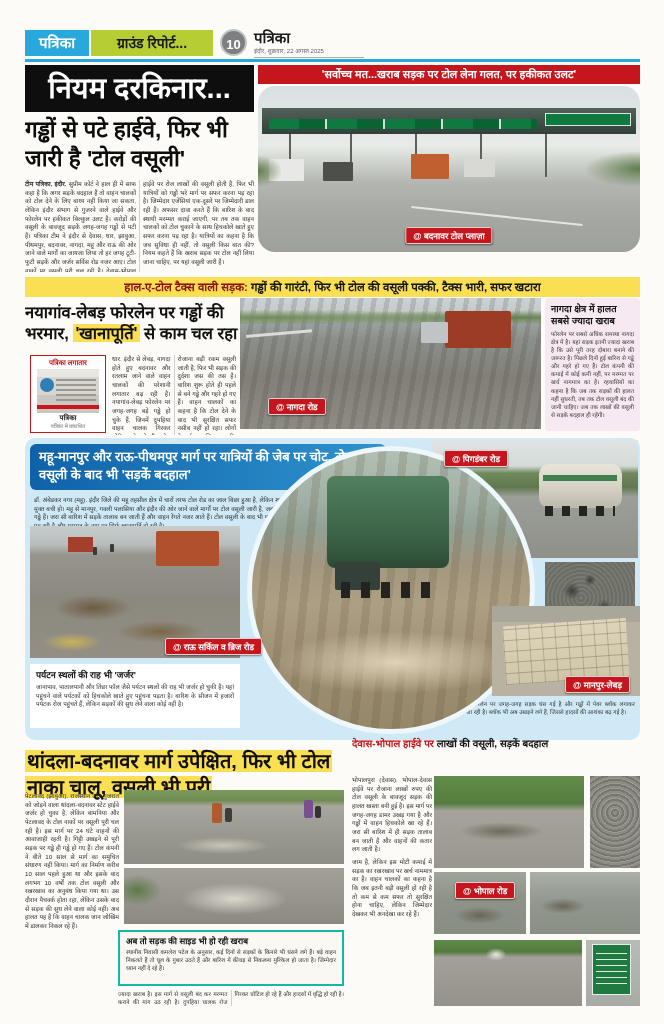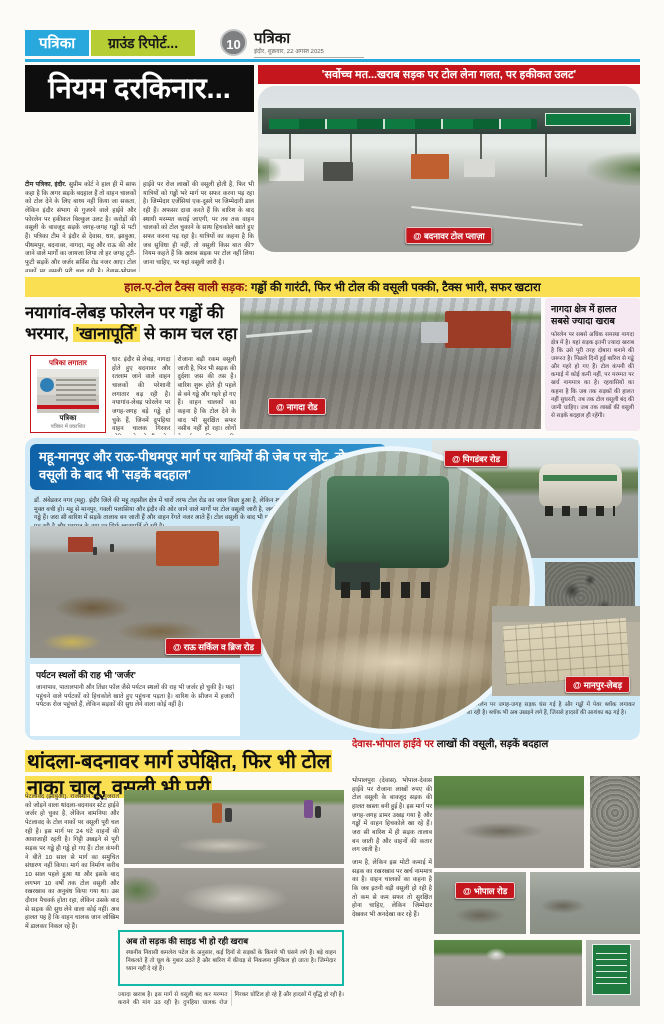--- a/index.html
+++ b/index.html
@@ -4,21 +4,21 @@
 <style>
   html,body{margin:0;padding:0;background:#e9e7e2;}
   .page{position:relative;width:664px;height:1024px;margin:0 auto;background:#fcfbf8;
         font-family:"Liberation Sans","DejaVu Sans",sans-serif;overflow:hidden;}
   .abs{position:absolute;}
   .ov{overflow:hidden;}
 
   
   .brand-box{left:25px;top:30px;width:64px;height:26px;background:#29a8dd;color:#fff;
              font-weight:bold;font-size:15px;text-align:center;line-height:26px;}
-  .section-box{left:91px;top:30px;width:104px;height:26px;background:#b6ce34;color:#1a1a1a;
+  .section-box{left:91px;top:30px;width:122px;height:26px;background:#b6ce34;color:#1a1a1a;
              font-weight:bold;font-size:14px;text-align:center;line-height:26px;}
   .page-circle{left:220px;top:29px;width:27px;height:27px;background:#7d7f80;border:2px solid #c2c4c5;
              border-radius:50%;color:#fff;font-weight:bold;font-size:13px;text-align:center;line-height:27px;box-sizing:border-box;}
   .masthead{left:254px;top:27px;width:110px;}
   .masthead .mh{font-size:15px;font-weight:bold;color:#1b1b1b;}
   .masthead .dl{font-size:6px;color:#666;border-bottom:1px solid #aaa;padding-bottom:2px;}
   .blue-rule{left:25px;top:59px;width:615px;height:3px;background:#29a8dd;}
 
   
   .black-box{left:25px;top:65px;width:229px;height:47px;background:#0e0e0e;color:#fff;
@@ -127,21 +127,21 @@
        radial-gradient(circle 10px at 66% 62%,#45463f,rgba(0,0,0,0) 70%),
        radial-gradient(circle 8px at 50% 25%,#3c3d38,rgba(0,0,0,0) 70%),
        repeating-radial-gradient(circle at 40% 50%,#787a72 0 2px,#6b6d65 2px 4px);}
   .ph-paver{position:absolute;left:467px;top:168px;width:148px;height:90px;z-index:4;
       background:linear-gradient(180deg,#a9a69a 0 18%,#b7b2a2 18% 100%);}
   .ph-paver .grid{position:absolute;left:8%;top:18%;width:84%;height:66%;transform:rotate(-4deg);
       background:
        repeating-linear-gradient(0deg,rgba(90,85,70,.35) 0 1px,transparent 1px 11px),
        repeating-linear-gradient(90deg,rgba(90,85,70,.3) 0 1px,transparent 1px 13px),
        linear-gradient(180deg,#ded5ba,#cfc6a9);}
-  .tour-box{position:absolute;left:5px;top:226px;width:210px;height:72px;background:#ffffff;border-radius:0;
+  .tour-box{position:absolute;left:5px;top:226px;width:210px;height:64px;background:#ffffff;border-radius:0;
       padding:4px 6px;box-sizing:border-box;}
   .tour-box .tt{font-size:9px;font-weight:bold;color:#151515;margin-bottom:2px;}
   .manpur-note{position:absolute;left:413px;top:262px;width:197px;height:36px;font-size:5.8px;line-height:1.4;color:#333;text-align:justify;}
 
   
   .hl-left{left:25px;top:748px;width:325px;height:54px;font-size:20px;font-weight:bold;color:#101010;line-height:1.32;}
   .hl-right{left:352px;top:732px;width:288px;height:24px;font-size:10px;font-weight:bold;white-space:nowrap;overflow:hidden;line-height:24px;}
   .hl-right .red{color:#c4161c;}
   .hl-right .blk{color:#111;}
   .bot-left-col{left:25px;top:792px;width:94px;height:220px;}
@@ -212,20 +212,21 @@
     <div class="veh" style="left:3%;top:44%;width:9%;height:13%;background:#e8e8e6"></div>
     <div class="veh" style="left:17%;top:46%;width:8%;height:11%;background:#4c4f4a"></div>
     <div class="veh" style="left:40%;top:41%;width:10%;height:15%;background:#c06030"></div>
     <div class="veh" style="left:54%;top:44%;width:8%;height:11%;background:#d8d8d4"></div>
     <div class="grassL"></div>
     <div class="grassR"></div>
     <div class="lane"></div>
     <div class="cap" style="left:50%;bottom:8px;transform:translateX(-50%);">@ बदनावर टोल प्लाज़ा</div>
   </div>
 
+  <div class="abs subhead ov">गड्ढों से पटे हाईवे, फिर भी जारी है 'टोल वसूली'</div>
   <div class="abs lead-body ov">
     <div class="smalltext cols2"><b>टीम पत्रिका, इंदौर.</b><span> सुप्रीम कोर्ट ने हाल ही में साफ कहा है कि अगर सड़कें बदहाल हैं तो वाहन चालकों को टोल देने के लिए बाध्य नहीं किया जा सकता, लेकिन इंदौर संभाग से गुजरने वाले हाईवे और फोरलेन पर हकीकत बिल्कुल उलट है। करोड़ों की वसूली के बावजूद सड़कें जगह-जगह गड्ढों से पटी हैं। पत्रिका टीम ने इंदौर से देवास, धार, झाबुआ, पीथमपुर, बदनावर, नागदा, महू और राऊ की ओर जाने वाले मार्गों का जायजा लिया तो हर जगह टूटी-फूटी सड़कें और जर्जर सर्विस रोड नजर आए। टोल नाकों पर वसूली पूरी चल रही है। देवास-भोपाल हाईवे पर रोज लाखों की वसूली होती है, फिर भी यात्रियों को गड्ढों भरे मार्ग पर सफर करना पड़ रहा है। जिम्मेदार एजेंसियां एक-दूसरे पर जिम्मेदारी डाल रही हैं। अफसर दावा करते हैं कि बारिश के बाद स्थायी मरम्मत कराई जाएगी, पर तब तक वाहन चालकों को टोल चुकाने के साथ हिचकोले खाते हुए सफर करना पड़ रहा है। यात्रियों का कहना है कि जब सुविधा ही नहीं, तो वसूली किस बात की? नियम कहते हैं कि खराब सड़क पर टोल नहीं लिया जाना चाहिए, पर यहां वसूली जारी है।</span></div>
   </div>
 
   <div class="abs nay-head ov">
     <span>नयागांव-लेबड़ फोरलेन पर गड्ढों की भरमार, </span><span class="hl">'खानापूर्ति'</span><span> से काम चल रहा</span>
   </div>
 
   <div class="abs strip ov">
     <span class="lab">हाल-ए-टोल टैक्स वाली सड़क:</span><span class="txt"> गड्ढों की गारंटी, फिर भी टोल की वसूली पक्की, टैक्स भारी, सफर खटारा</span>

